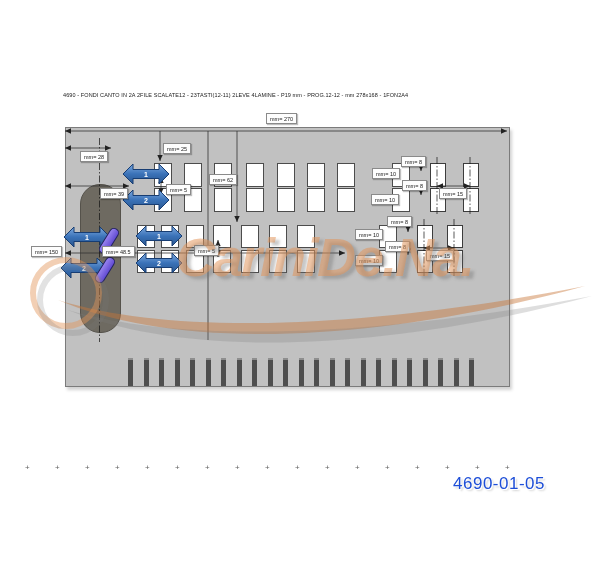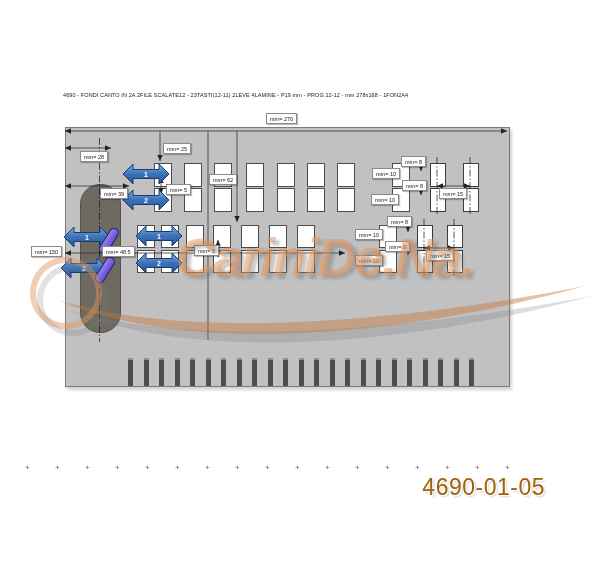--- a/index.html
+++ b/index.html
@@ -19,21 +19,21 @@
   .dim-label{position:absolute;background:#fdfdfd;border:0.5px solid #8a8a8a;
          color:#222;font-size:5.5px;line-height:1.1;padding:1.5px 3px;white-space:nowrap;
          box-shadow:1px 1px 1px rgba(0,0,0,0.25);z-index:4;}
   .ruler-tick{position:absolute;color:#5f5f5f;font-size:8px;line-height:8px;z-index:2;}
   .watermark-text{position:absolute;left:128px;top:226px;width:500px;
          font-size:54px;font-weight:bold;font-style:italic;letter-spacing:-2px;
          color:rgba(226,148,88,0.52);
          text-shadow:4px 3px 3px rgba(110,110,110,0.38);
          z-index:5;pointer-events:none;white-space:nowrap;margin-left:48px;}
   .wm-svg{position:absolute;left:0;top:0;z-index:5;pointer-events:none;}
-  .footer-code{position:absolute;right:71px;top:474px;font-size:23px;color:#a16207;
+  .footer-code{position:absolute;right:71px;top:474px;font-size:17px;color:#1d4ed8;
          letter-spacing:0.5px;text-shadow:1px 1px 0 #ffffff,2px 2px 2px rgba(0,0,0,0.18);
          z-index:4;}
   .footer-site{position:absolute;right:71px;top:500px;font-size:19.5px;color:#909090;
          text-shadow:1px 1px 0 #ffffff,2px 2px 2px rgba(0,0,0,0.15);z-index:4;}
   .arrow-num{font-size:7px;font-weight:bold;fill:#ffffff;}
 </style>
 </head>
 <body>
 
 <div class="page">

